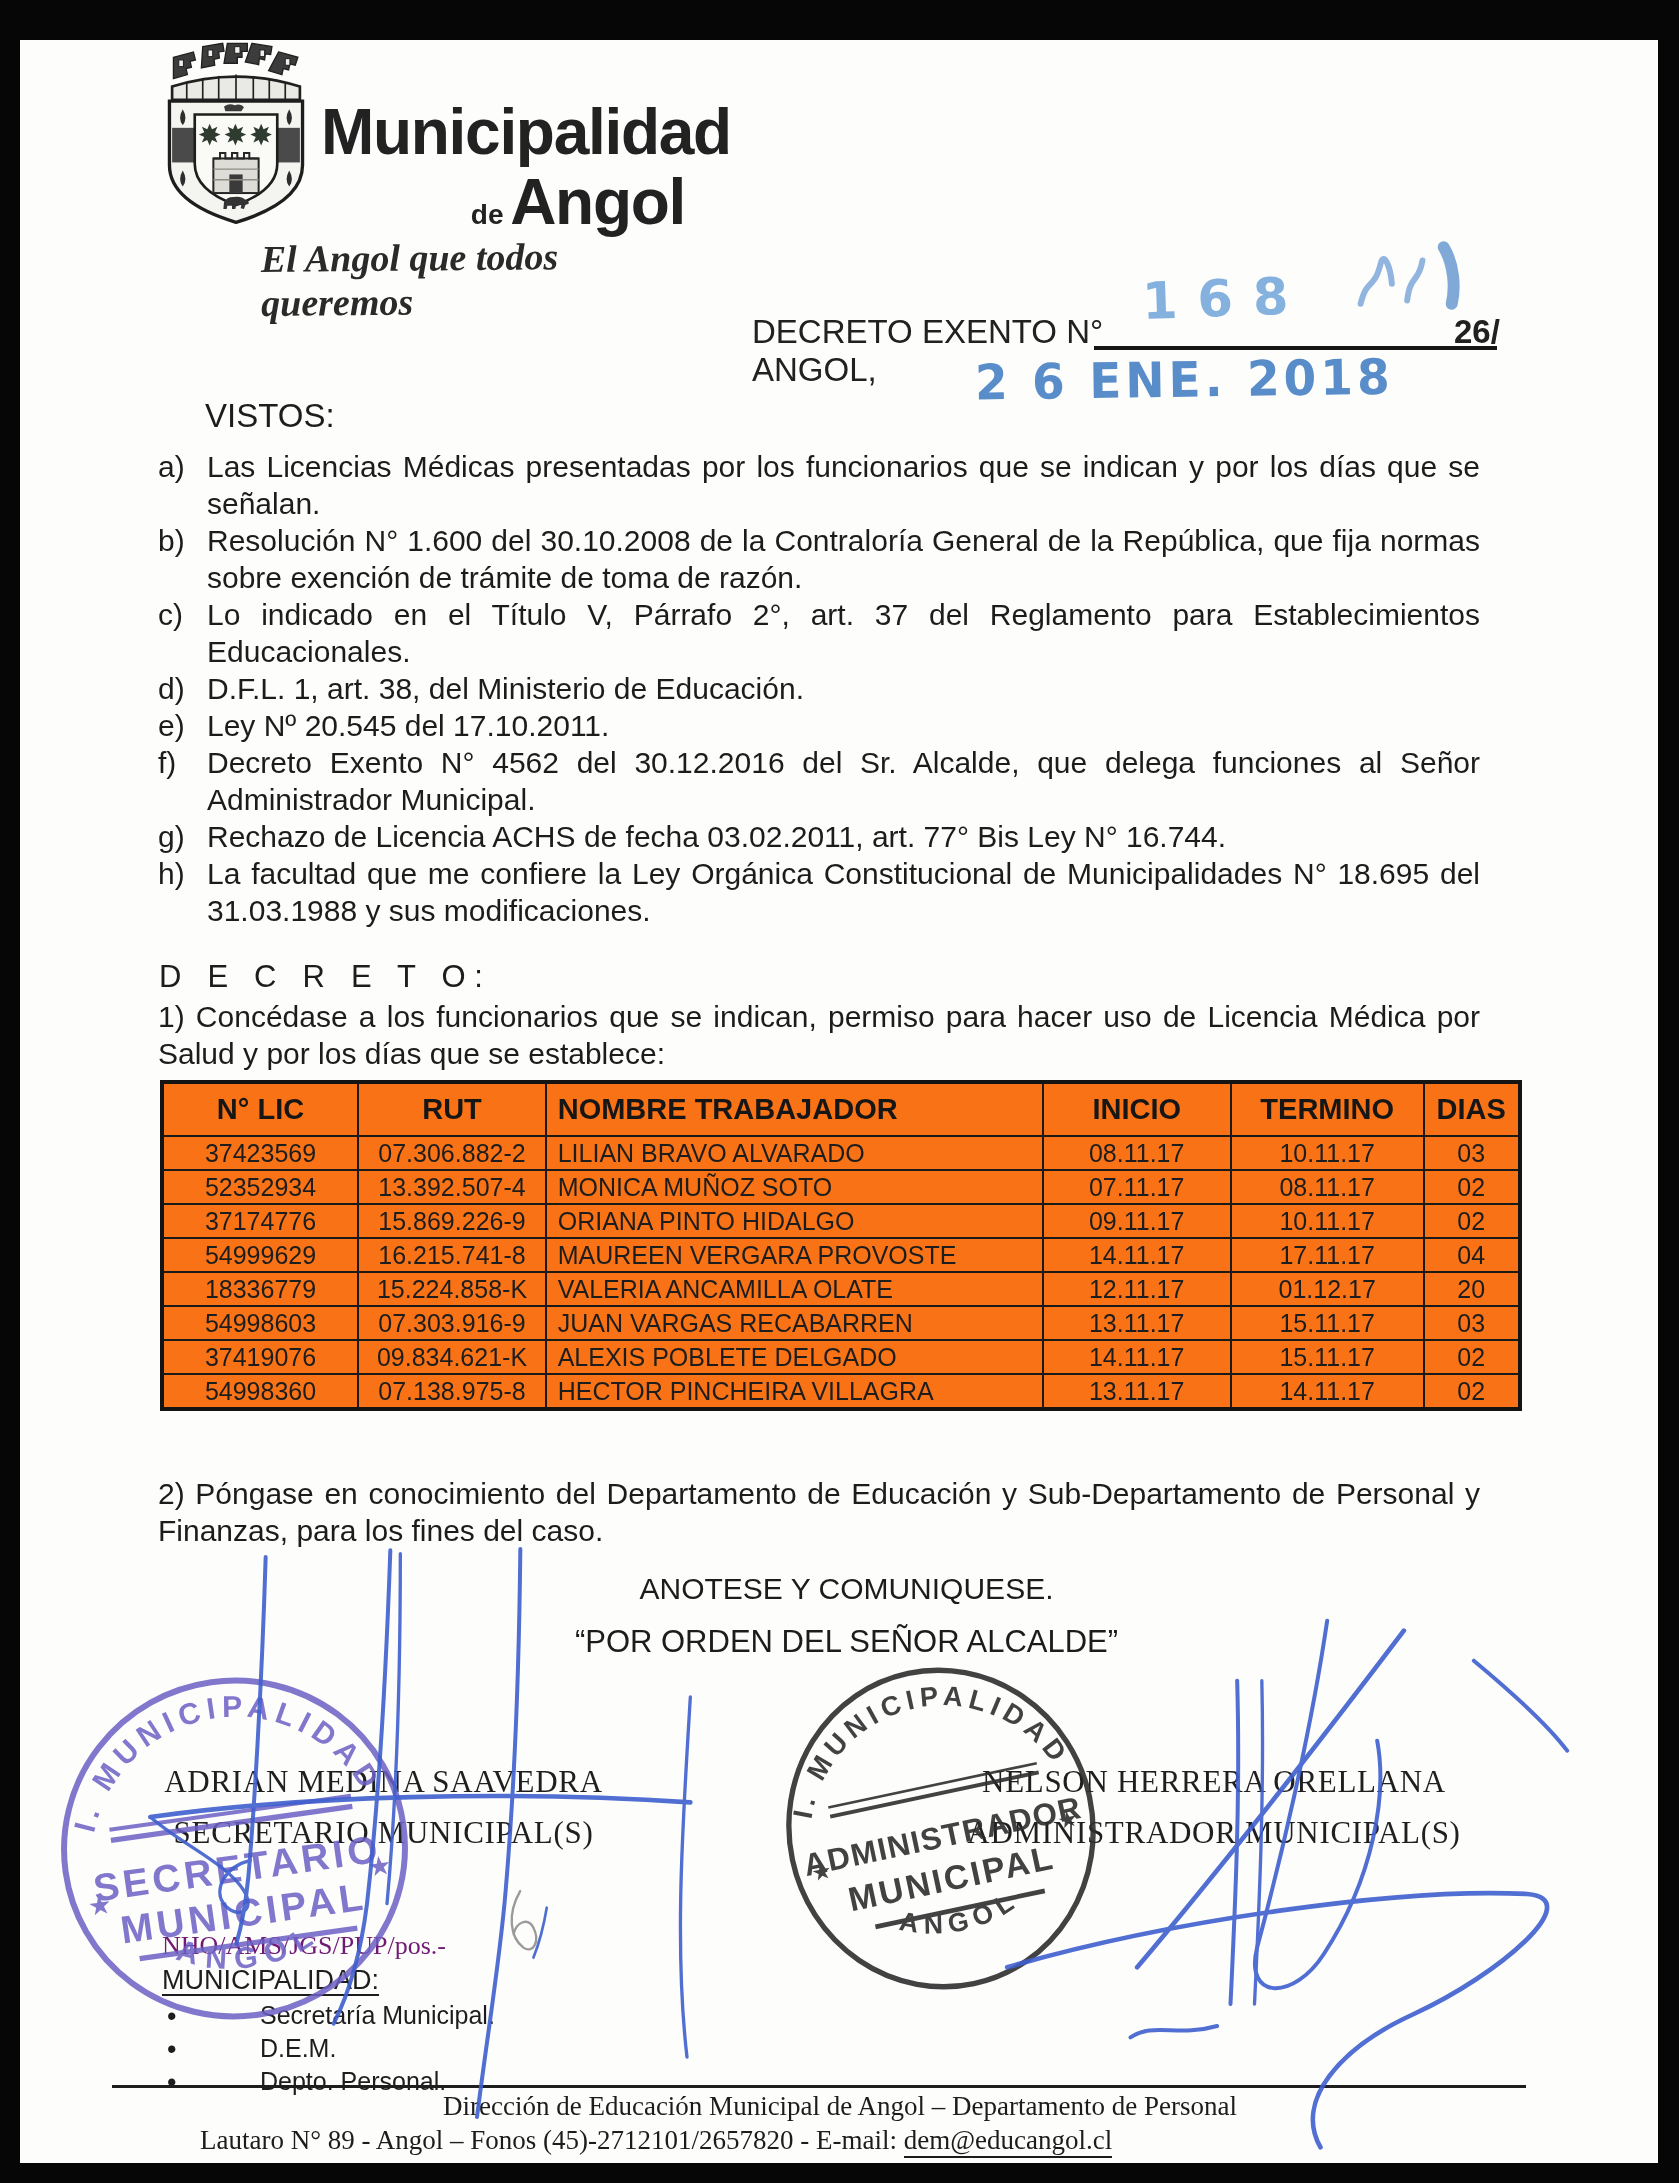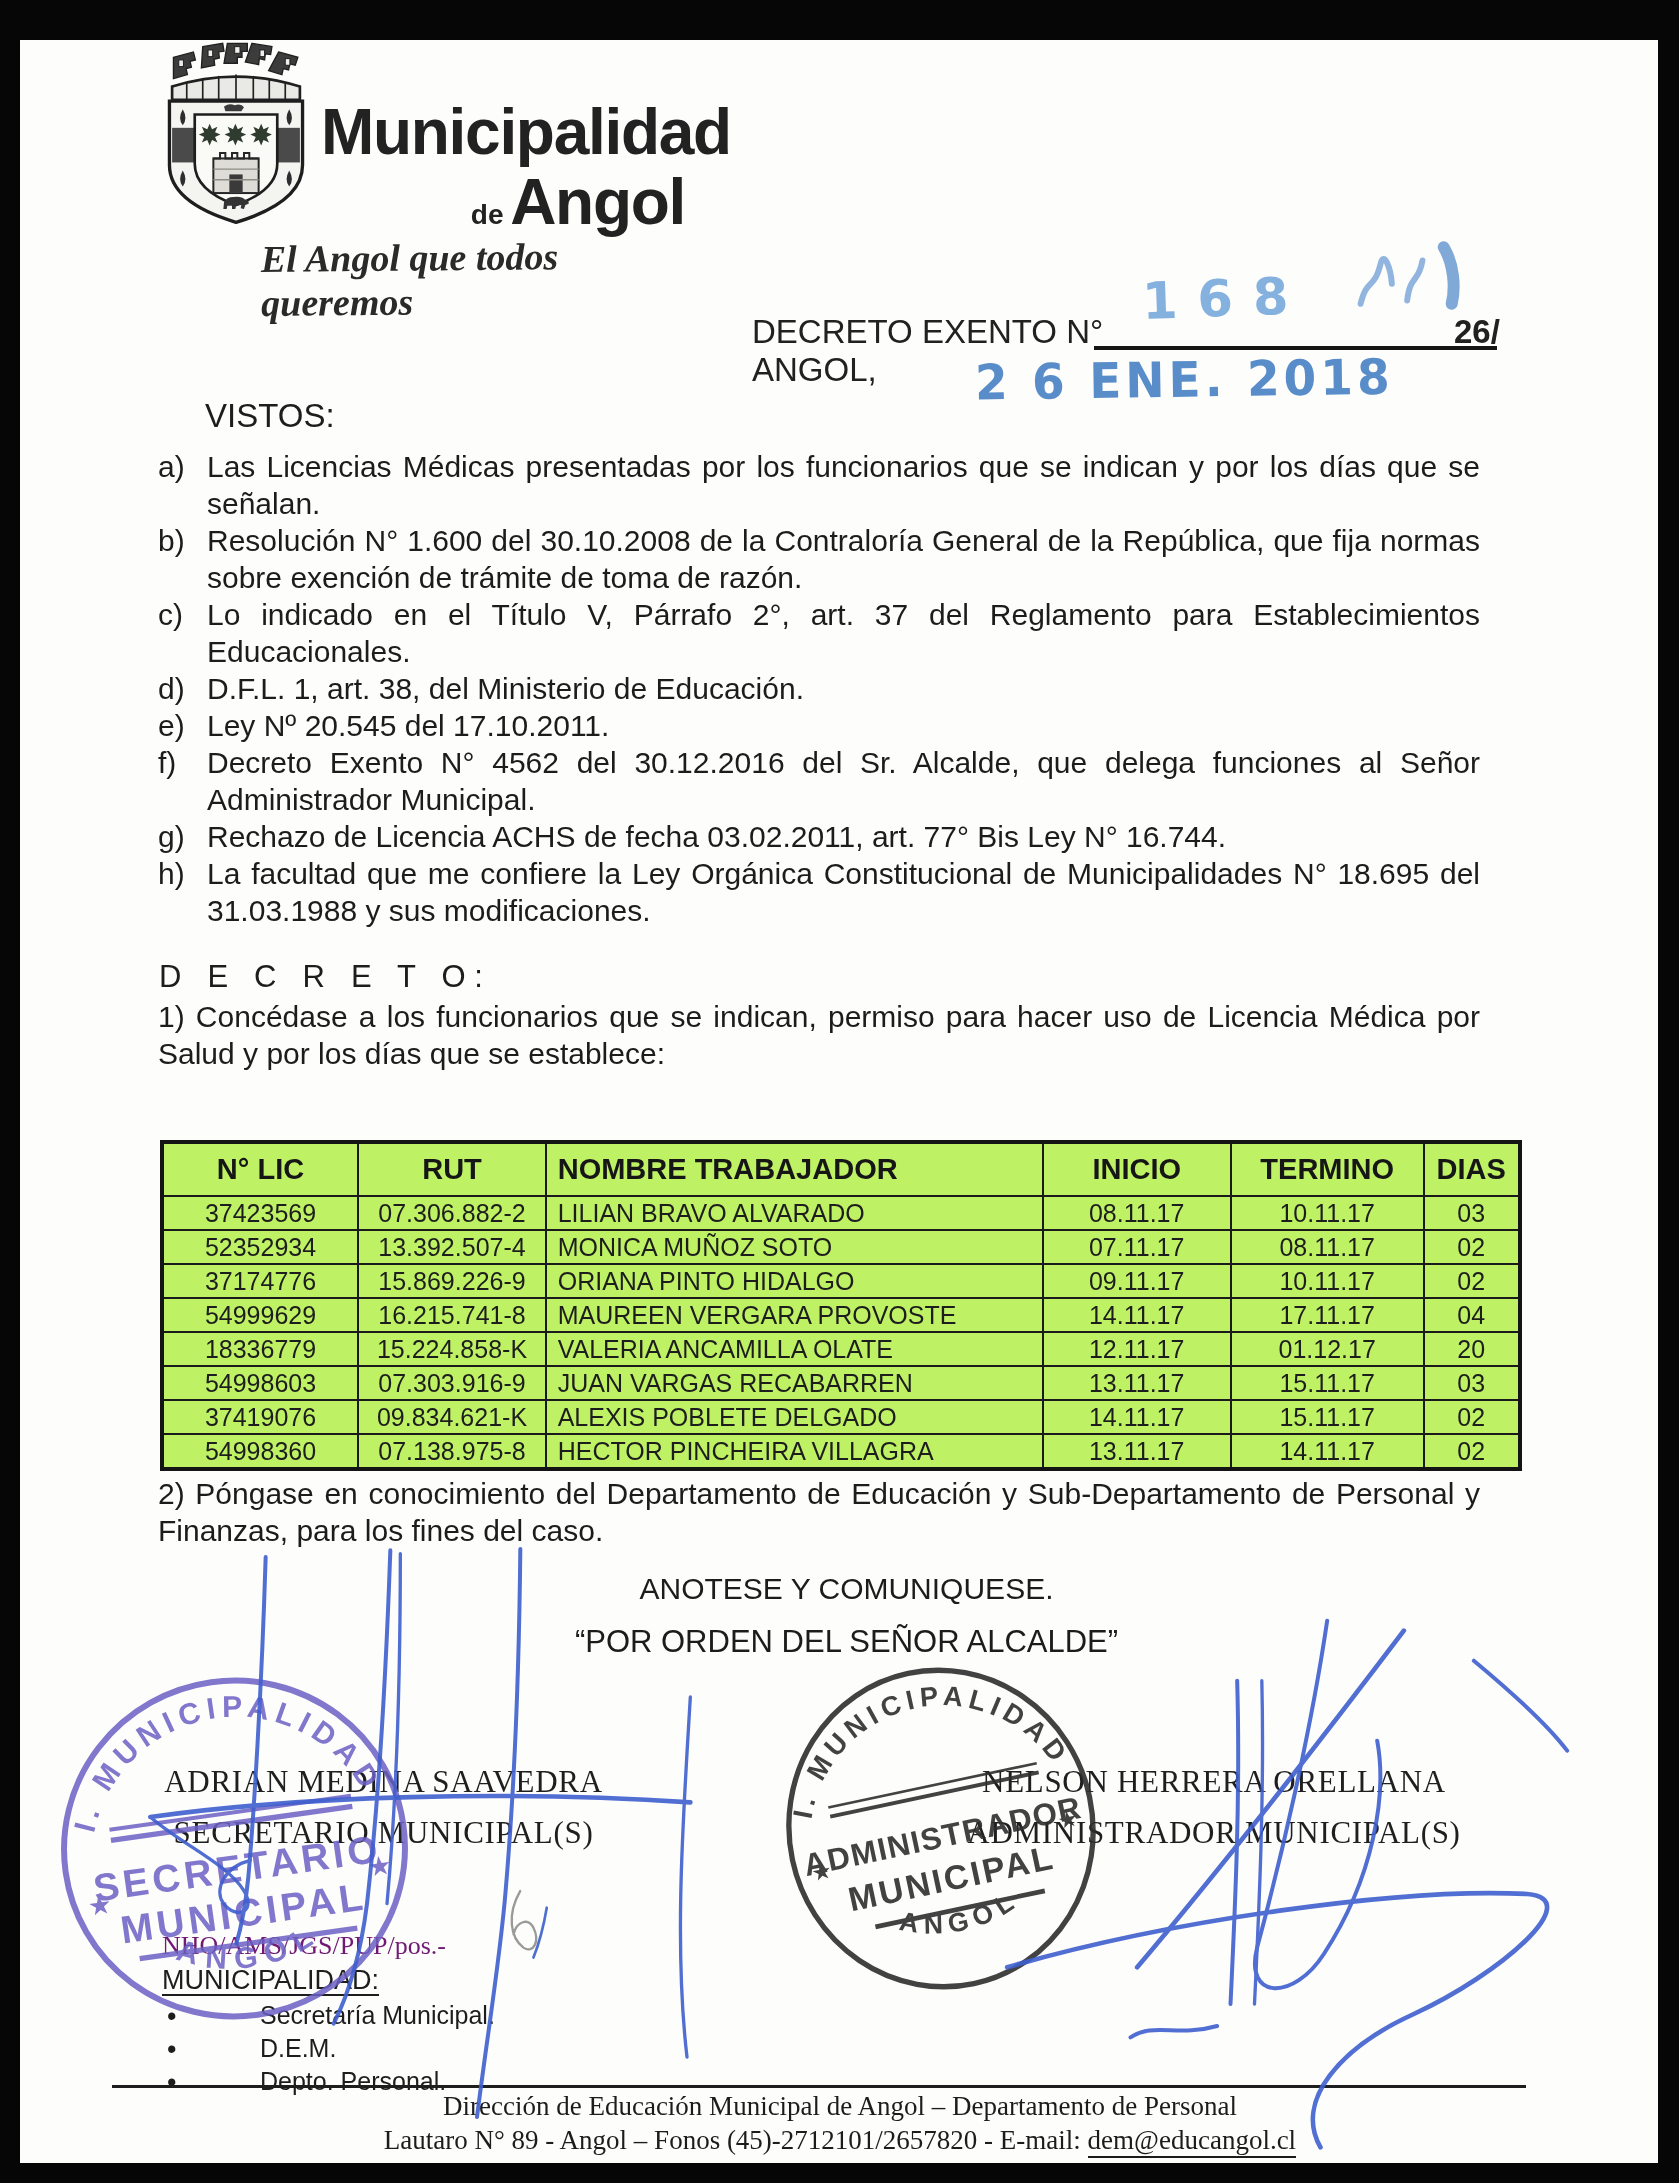--- a/index.html
+++ b/index.html
@@ -32,22 +32,22 @@
   .vitem{display:flex;}
   .vletter{flex:0 0 49px;}
   .vtext{flex:1;text-align:justify;}
 
   .decreto-heading{left:159px;top:959px;font-size:31px;letter-spacing:8.7px;color:#1d1d1d;}
   .para{font-size:30px;line-height:37px;text-align:justify;color:#1c1c1c;}
   .decreto-item1{left:158px;top:998px;width:1322px;}
   .decreto-item2{left:158px;top:1475px;width:1322px;}
 
   
-  table.lic{position:absolute;left:160px;top:1140px;width:1322px;border-collapse:collapse;
-            table-layout:fixed;background:#bef264;}
+  table.lic{position:absolute;left:160px;top:1080px;width:1322px;border-collapse:collapse;
+            table-layout:fixed;background:#f97316;}
   table.lic th,table.lic td{border:2.7px solid #1a1a1a;overflow:hidden;white-space:nowrap;}
   table.lic{border:4px solid #141414;}
   table.lic th{height:49px;font-size:29px;font-weight:700;text-align:center;color:#161616;}
   table.lic td{height:30px;font-size:25px;text-align:center;color:#1d1d1d;}
   table.lic .c0{width:191px;}  table.lic .c1{width:184px;}
   table.lic .c2{width:483px;text-align:left;padding-left:10.7px;}
   table.lic .c3{width:184px;} table.lic .c4{width:189px;} table.lic .c5{width:91px;}
 
   .anotese{left:560px;top:1572px;width:573px;text-align:center;font-size:30px;color:#1c1c1c;}
   .por-orden{left:513px;top:1624px;width:667px;text-align:center;font-size:31px;color:#1c1c1c;}
@@ -62,21 +62,21 @@
   .distribucion{left:162px;top:1965px;font-size:27px;color:#1d1d1d;text-decoration:underline;
                 text-decoration-thickness:2px;text-underline-offset:5.3px;}
   .dist-list{left:167px;top:2001px;font-size:25px;color:#1d1d1d;}
   .dist-item{display:flex;height:33px;align-items:flex-start;}
   .dist-item .dot{width:93px;}
   .dist-item .dot::before{content:"•";font-size:27px;}
 
   .footer-rule{left:112px;top:2085px;width:1414px;height:2.7px;background:#1e1e1e;}
   .footer-l1{left:200px;top:2091px;width:1280px;text-align:center;
              font-family:"Liberation Serif",serif;font-size:27px;color:#1c1c1c;}
-  .footer-l2{left:200px;top:2125px;width:1280px;text-align:center;
+  .footer-l2{left:200px;top:2125px;width:1280px;
              font-family:"Liberation Serif",serif;font-size:27px;color:#1c1c1c;}
   .footer-l2 .email{border-bottom:2px solid #1c1c1c;padding-bottom:1.3px;}
 
   svg{display:block;}
   .stamp-left-wrap{left:52px;top:1670px;z-index:4;transform:rotate(-8deg);opacity:.85;}
   .stamp-right-wrap{left:779px;top:1662px;z-index:4;transform:rotate(-12deg);opacity:.9;}
   .sig{z-index:5;}
 </style>
 </head>
 <body>

